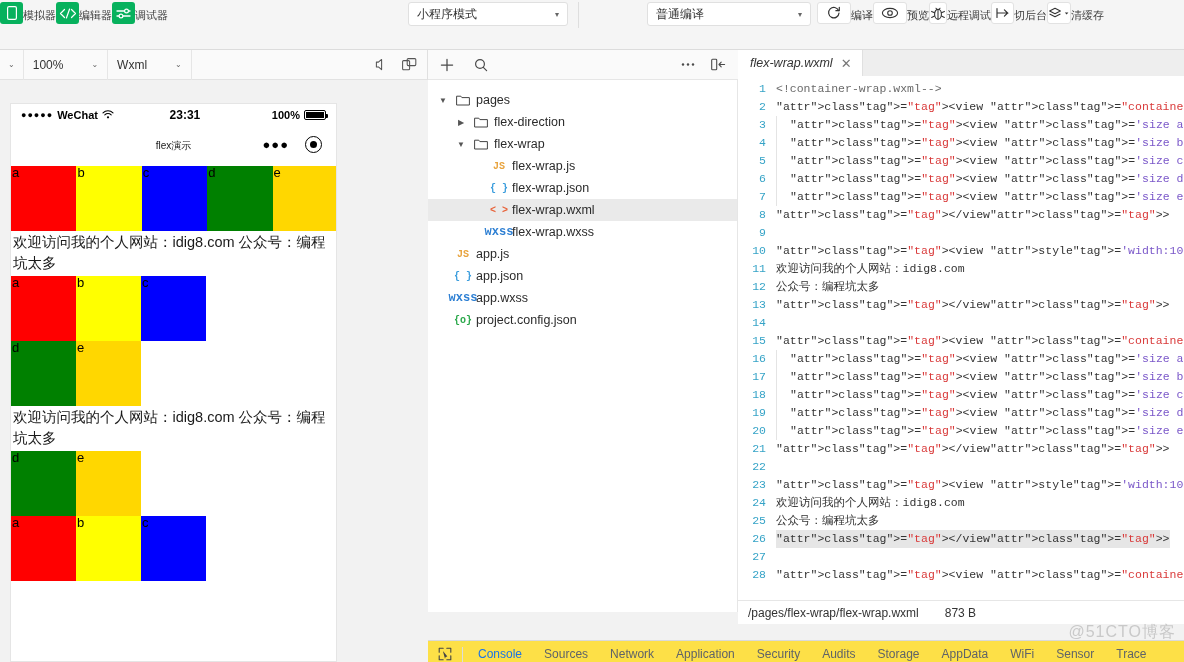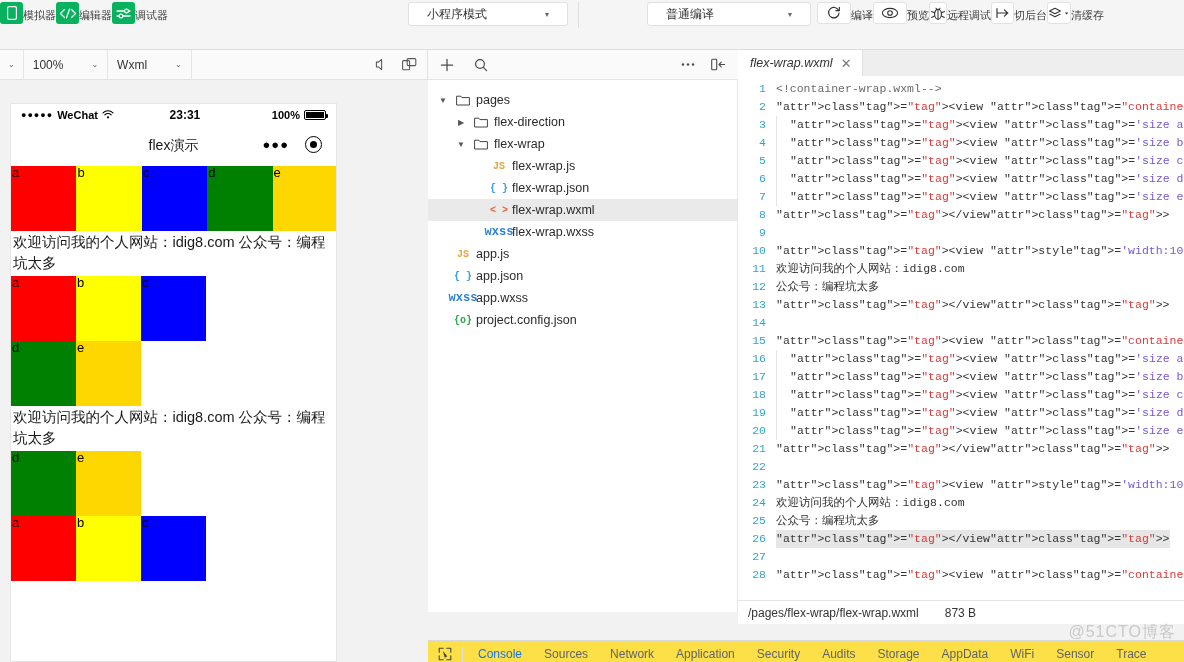--- a/index.html
+++ b/index.html
@@ -31,21 +31,21 @@
     width: 44px; height: 22px; background: #fff; border: 1px solid #e2e2e2;
     border-radius: 3px; display: flex; align-items: center; justify-content: center;
     color: #333;
   }
   .tb-label { font-size: 11px; color: #3c3c3c; margin-top: 4px; white-space: nowrap; }
   .tb-sep { width: 1px; height: 26px; background: #dedede; margin: 2px 10px 0 10px; }
 
   .tb-select {
     height: 24px; min-width: 140px; background: #fff; border: 1px solid #e0e0e0;
     border-radius: 3px; display: flex; align-items: center;
-    padding: 0 18px; font-size: 12px; color: #333; cursor: pointer;
+    padding: 0 8px; font-size: 12px; color: #333; cursor: pointer;
     justify-content: space-between; margin-top: 2px;
   }
   .caret { font-size: 8px; color: #666; }
 
   .spacer-flex { flex: 1 1 auto; }
 
   
   .bar2 {
     position: absolute; left: 0; top: 50px; width: 428px; height: 30px;
     background: #fafafa; border-bottom: 1px solid #e2e2e2;
@@ -93,21 +93,21 @@
   .battery::after {
     content: ""; position: absolute; right: -3px; top: 3px;
     width: 2px; height: 4px; background: #000; border-radius: 0 1px 1px 0;
   }
   .battery i { display: block; width: 100%; height: 100%; background: #000; }
 
   .nav-bar {
     height: 40px; display: flex; align-items: center; justify-content: center;
     background: #fff; position: relative;
   }
-  .nav-title { font-size: 14px; color: #191919; }
+  .nav-title { font-size: 10px; color: #191919; }
   .capsule {
     position: absolute; right: 14px; top: 10px;
     display: flex; align-items: center; gap: 16px;
   }
   .cap-dots { font-size: 13px; letter-spacing: 1px; color: #000; line-height: 1; }
   .cap-circle {
     width: 17px; height: 17px; border: 1.6px solid #000; border-radius: 50%;
     display: flex; align-items: center; justify-content: center;
   }
   .cap-circle i { width: 7px; height: 7px; background: #000; border-radius: 50%; }

